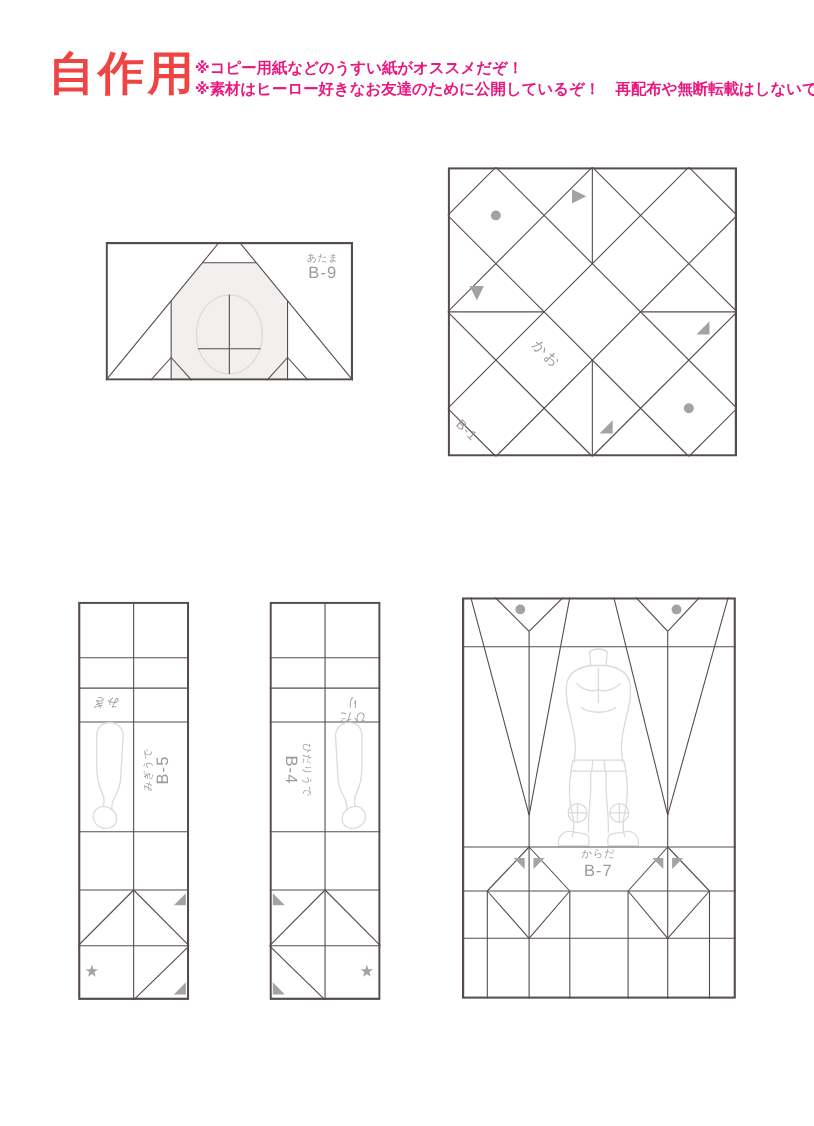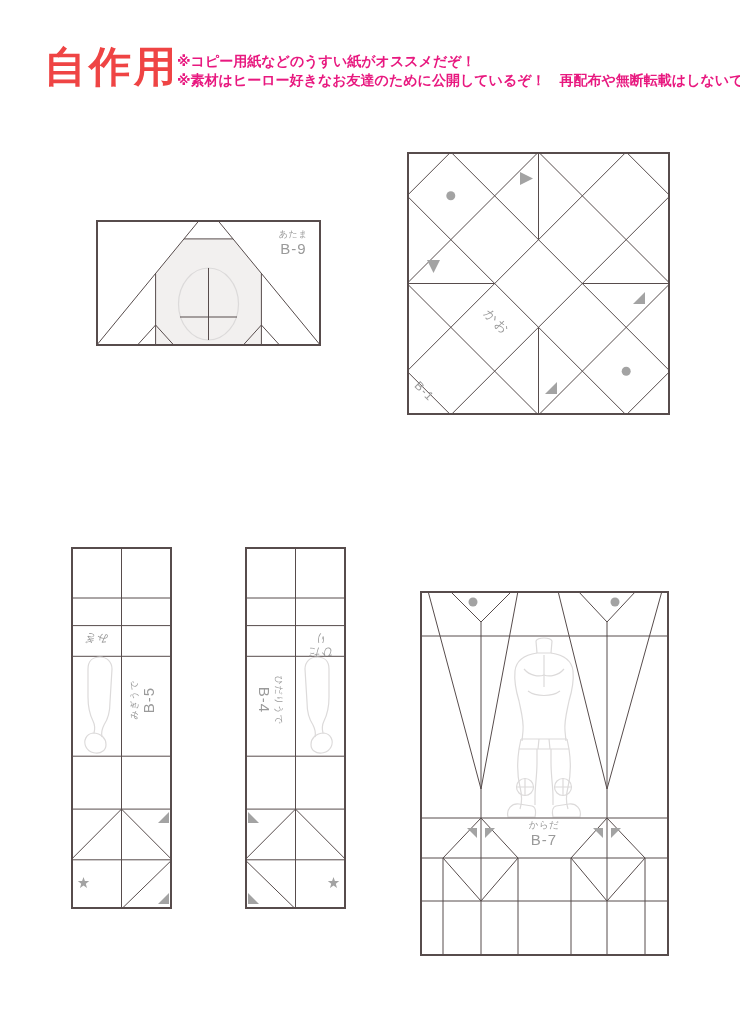--- a/index.html
+++ b/index.html
@@ -146,21 +146,21 @@
     <svg width="101" height="362" viewBox="0 0 101 362">
       <use href="#armkit" transform="translate(101,0) scale(-1,1)"></use>
     </svg>
     <div id="b4-cell" class="abs glabel cell-180">ひだり</div>
     <div id="b4-label" class="abs glabel armlabel">
       <div class="part-sm">ひだりうで</div>
       <div class="code">B-4</div>
     </div>
   </div>
 
-  <div class="panel" style="left:420px;top:543px;width:223px;height:365px;margin-top:48px;">
+  <div class="panel" style="left:420px;top:543px;width:223px;height:365px;">
     <svg width="249" height="365" viewBox="0 0 249 365">
       <g class="faint">
         <path d="M116,50 C118,46 130,46 132,50 L131,62 L117,62 Z"></path>
         <path d="M117,62 C104,64 96,70 95,80 C94,90 96,100 99,110 C101,120 104,130 103,140 L102,150"></path>
         <path d="M131,62 C144,64 152,70 153,80 C154,90 152,100 149,110 C147,120 144,130 145,140 L146,150"></path>
         <path d="M124,64 L124,96"></path>
         <path d="M104,78 C110,85 119,86 124,84 C129,86 138,85 144,78"></path>
         <path d="M108,100 C116,106 132,106 140,100"></path>
         <path d="M101,148 L147,148 M99,158 L149,158 M101,148 L99,158 M147,148 L149,158 M119,148 L118,158 M129,148 L130,158"></path>
         <path d="M99,158 C97,172 97,184 100,196 C102,204 102,212 100,218"></path>

